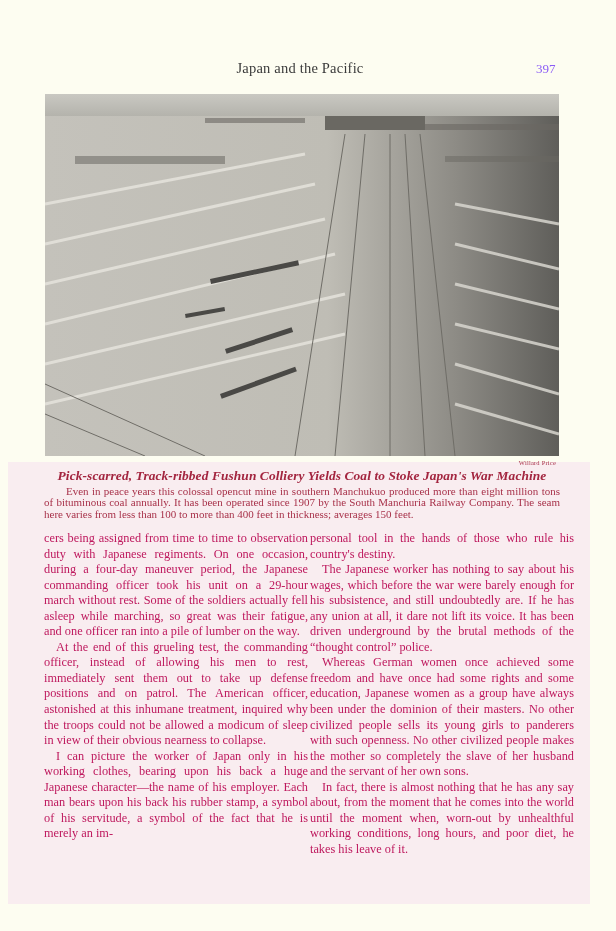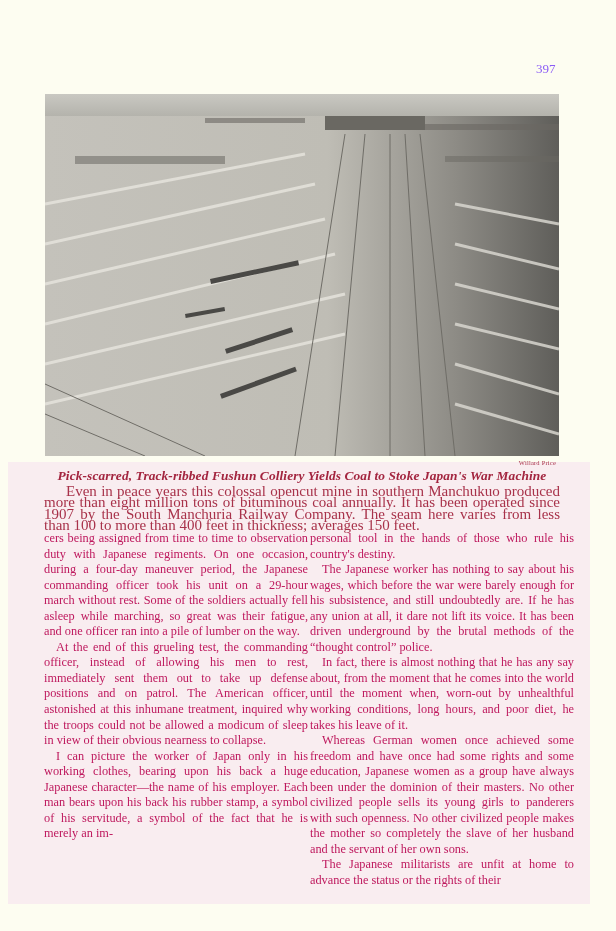--- a/index.html
+++ b/index.html
@@ -31,38 +31,39 @@
     position:absolute; left:440px; width:116px; text-align:right; top:459px;
     font-size:6.5px; color:#a8324a; letter-spacing:0.2px;
   }
   .caption-title {
     position:absolute; left:44px; width:516px; top:468px;
     font-size:13.4px; font-weight:bold; color:#a3253f; text-align:center;
     letter-spacing:0.1px; white-space:nowrap;font-style:italic;
   }
   .caption-body {
     position:absolute; left:44px; width:516px; top:486px;
-    font-size:15px; line-height:11.4px; color:#a8324a; text-align:justify;
+    font-size:11px; line-height:11.4px; color:#a8324a; text-align:justify;
     text-indent:22px;
   }
   .column {
     position:absolute; top:531px; width:264px;
     font-size:12.3px; line-height:15.55px; color:#be185d; text-align:justify;
   }
   .col-left { left:44px; }
   .col-right { left:310px; }
   .column p { margin:0; }
   .column p.indent { text-indent:12px; }
 </style>
 </head>
 <body>
 
 <div class="pink-panel"></div>
 
 <div class="running-head">
+  <div class="running-title">Japan and the Pacific</div>
   <div class="page-number">397</div>
 </div>
 
 <div class="photo">
   <svg width="514" height="362" viewBox="0 0 514 362">
     <defs>
       <linearGradient id="sky" x1="0" y1="0" x2="0" y2="1">
         <stop offset="0" stop-color="#c9c8c2"></stop>
         <stop offset="1" stop-color="#b4b3ac"></stop>
       </linearGradient>
@@ -123,16 +124,15 @@
 
 <div class="column col-left">
   <p>cers being assigned from time to time to observation duty with Japanese regiments. On one occasion, during a four-day maneuver period, the Japanese commanding officer took his unit on a 29-hour march without rest. Some of the soldiers actually fell asleep while marching, so great was their fatigue, and one officer ran into a pile of lumber on the way.</p>
   <p class="indent">At the end of this grueling test, the commanding officer, instead of allowing his men to rest, immediately sent them out to take up defense positions and on patrol. The American officer, astonished at this inhumane treatment, inquired why the troops could not be allowed a modicum of sleep in view of their obvious nearness to collapse.</p>
   <p class="indent">I can picture the worker of Japan only in his working clothes, bearing upon his back a huge Japanese character—the name of his employer. Each man bears upon his back his rubber stamp, a symbol of his servitude, a symbol of the fact that he is merely an im-</p>
 </div>
 
 <div class="column col-right">
   <p>personal tool in the hands of those who rule his country's destiny.</p>
   <p class="indent">The Japanese worker has nothing to say about his wages, which before the war were barely enough for his subsistence, and still undoubtedly are. If he has any union at all, it dare not lift its voice. It has been driven underground by the brutal methods of the “thought control” police.</p>
+  <p class="indent">Whereas German women once achieved some freedom and have once had some rights and some education, Japanese women as a group have always been under the dominion of their masters. No other civilized people sells its young girls to panderers with such openness. No other civilized people makes the mother so completely the slave of her husband and the servant of her own sons.</p>
   <p class="indent">In fact, there is almost nothing that he has any say about, from the moment that he comes into the world until the moment when, worn-out by unhealthful working conditions, long hours, and poor diet, he takes his leave of it.</p>
-  <p class="indent">Whereas German women once achieved some freedom and have once had some rights and some education, Japanese women as a group have always been under the dominion of their masters. No other civilized people sells its young girls to panderers with such openness. No other civilized people makes the mother so completely the slave of her husband and the servant of her own sons.</p>
-  <p class="indent">The Japanese militarists are unfit at home to advance the status or the rights of their</p>
 </div>
 
 </body></html>

